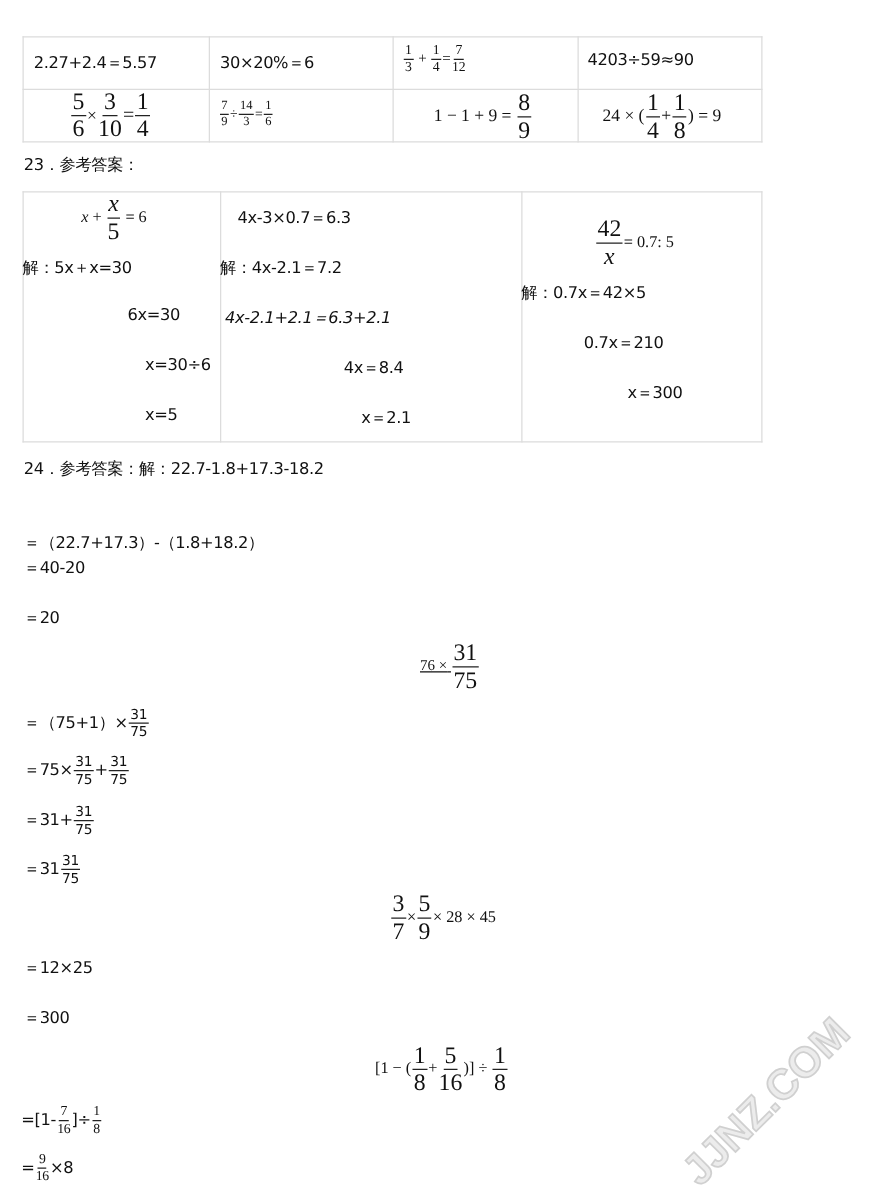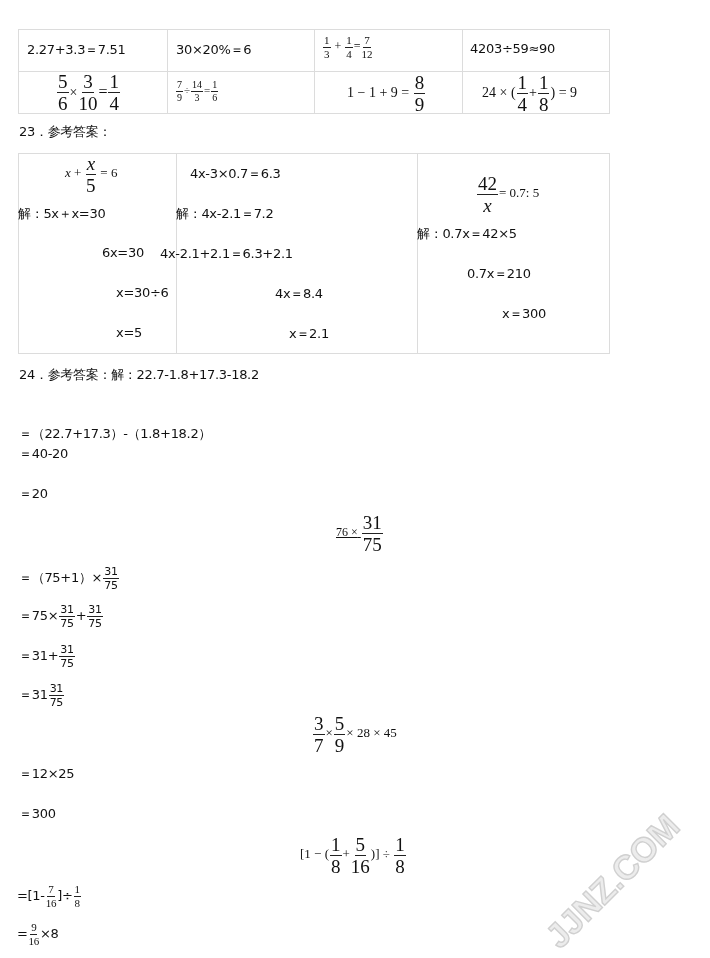--- a/index.html
+++ b/index.html
@@ -26,21 +26,21 @@
 <div>
   <div class="hline" style="left:18px;top:29px;width:592px;"></div>
   <div class="hline" style="left:18px;top:71px;width:592px;"></div>
   <div class="hline" style="left:18px;top:113px;width:592px;"></div>
   <div class="vline" style="left:18px;top:29px;height:85px;"></div>
   <div class="vline" style="left:167px;top:29px;height:85px;"></div>
   <div class="vline" style="left:314px;top:29px;height:85px;"></div>
   <div class="vline" style="left:462px;top:29px;height:85px;"></div>
   <div class="vline" style="left:609px;top:29px;height:85px;"></div>
 
-  <div class="abs sans" style="left:27px;top:41px;">2.27+3.3＝7.51</div>
+  <div class="abs sans" style="left:27px;top:41px;">2.27+2.4＝5.57</div>
   <div class="abs sans" style="left:176px;top:41px;">30×20%＝6</div>
   <div class="abs serif" style="left:322px;top:35px;font-size:12px;">
     <span class="frac small">
         <span class="n">1</span>
         <span class="d">3</span>
       </span>
     <span>+</span>
     <span class="frac small">
         <span class="n">1</span>
         <span class="d">4</span>
@@ -112,21 +112,21 @@
       </span>
     <span>= 6</span>
   </div>
   <div class="abs sans" style="left:18px;top:205px;">解：5x＋x=30</div>
   <div class="abs sans" style="left:102px;top:245px;">6x=30</div>
   <div class="abs sans" style="left:116px;top:285px;">x=30÷6</div>
   <div class="abs sans" style="left:116px;top:325px;">x=5</div>
 
   <div class="abs sans" style="left:190px;top:165px;">4x-3×0.7＝6.3</div>
   <div class="abs sans" style="left:176px;top:205px;">解：4x-2.1＝7.2</div>
-  <div class="abs sans" style="left:160px;top:245px;">4x-2.1+2.1＝6.3+2.1</div>
+  <div class="abs sans" style="left:180px;top:245px;font-style:italic;">4x-2.1+2.1＝6.3+2.1</div>
   <div class="abs sans" style="left:275px;top:285px;">4x＝8.4</div>
   <div class="abs sans" style="left:289px;top:325px;">x＝2.1</div>
 
   <div class="abs serif" style="left:476px;top:174px;font-size:13px;">
     <span class="frac mid">
         <span class="n">42</span>
         <span class="d it">x</span>
       </span><span>= 0.7: 5</span>
   </div>
   <div class="abs sans" style="left:417px;top:225px;">解：0.7x＝42×5</div>

